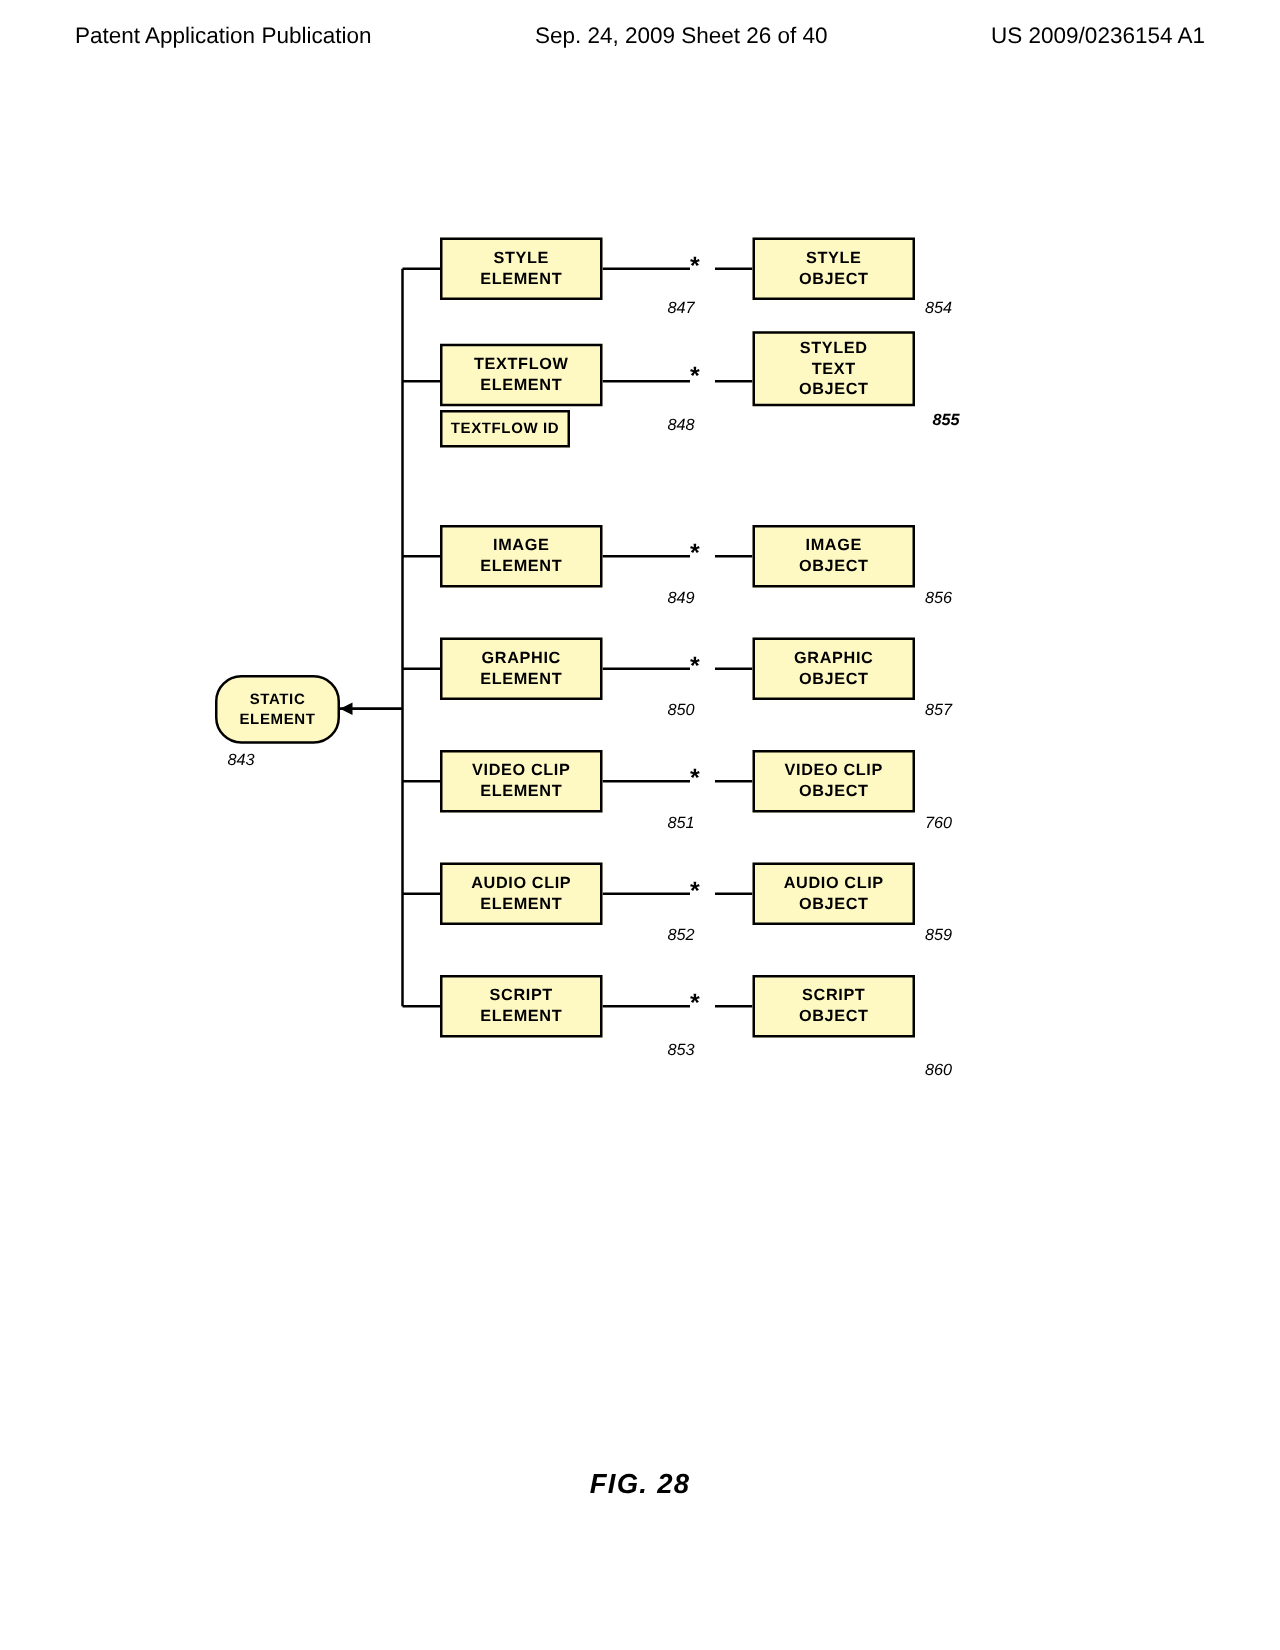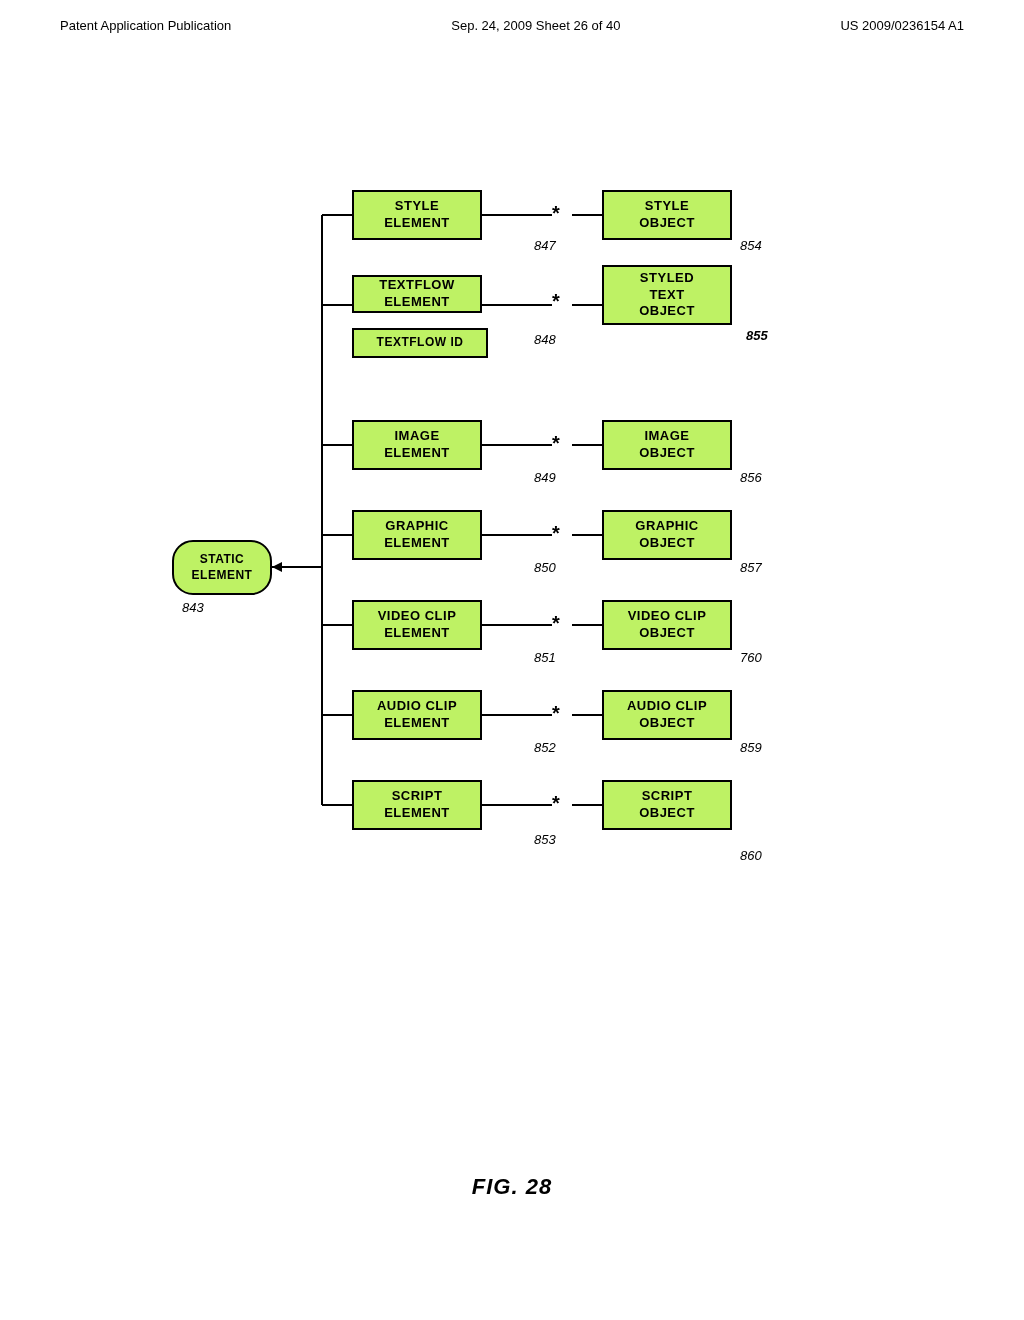--- a/index.html
+++ b/index.html
@@ -9,21 +9,21 @@
       width: 1024px;
       min-height: 1320px;
       position: relative;
       overflow: hidden;
     }
 
     .header {
       display: flex;
       justify-content: space-between;
       padding: 18px 60px 0 60px;
-      font-size: 13px;
+      font-size: 18px;
       font-weight: normal;
     }
 
     .diagram-container {
       position: absolute;
       top: 160px;
       left: 50%;
       transform: translateX(-50%);
       width: 700px;
       height: 900px;
@@ -33,21 +33,21 @@
     .box {
       position: absolute;
       border: 2px solid #000;
       display: flex;
       align-items: center;
       justify-content: center;
       text-align: center;
       font-size: 13px;
       font-weight: bold;
       letter-spacing: 0.5px;
-      background: #bef264;
+      background: #fef9c3;
       line-height: 1.3;
     }
 
     
     .static-element-box {
       width: 100px;
       height: 55px;
       left: 10px;
       top: 380px;
     }
@@ -147,25 +147,25 @@
   <div class="box" style="left:440px; top:30px; width:130px; height:50px;">
     <span>STYLE<br>OBJECT</span>
   </div>
 
   <span class="label" style="left:372px; top:78px;">847</span>
 
   <span class="label" style="left:578px; top:78px;">854</span>
 
   <span style="position:absolute; left:390px; top:42px; font-size:20px; font-weight:bold;">*</span>
 
-  <div class="box" style="left:190px; top:115px; width:130px; height:38px;">
+  <div class="box" style="left:190px; top:115px; width:130px; height:50px;">
     <span>TEXTFLOW<br>ELEMENT</span>
   </div>
 
-  <div class="box" style="left:190px; top:168px; width:136px; height:30px; font-size:12px;">
+  <div class="box" style="left:190px; top:168px; width:104px; height:30px; font-size:12px;">
     <span>TEXTFLOW ID</span>
   </div>
   <div class="box" style="left:440px; top:105px; width:130px; height:60px;align-items:center;">
     <span>STYLED<br>TEXT<br>OBJECT</span>
   </div>
   <span class="label" style="left:372px; top:172px;">848</span>
   <span class="label" style="left:584px; top:168px;font-weight:bold;">855</span>
   <span style="position:absolute; left:390px; top:130px; font-size:20px; font-weight:bold;">*</span>
 
   <div class="box" style="left:190px; top:260px; width:130px; height:50px;">

